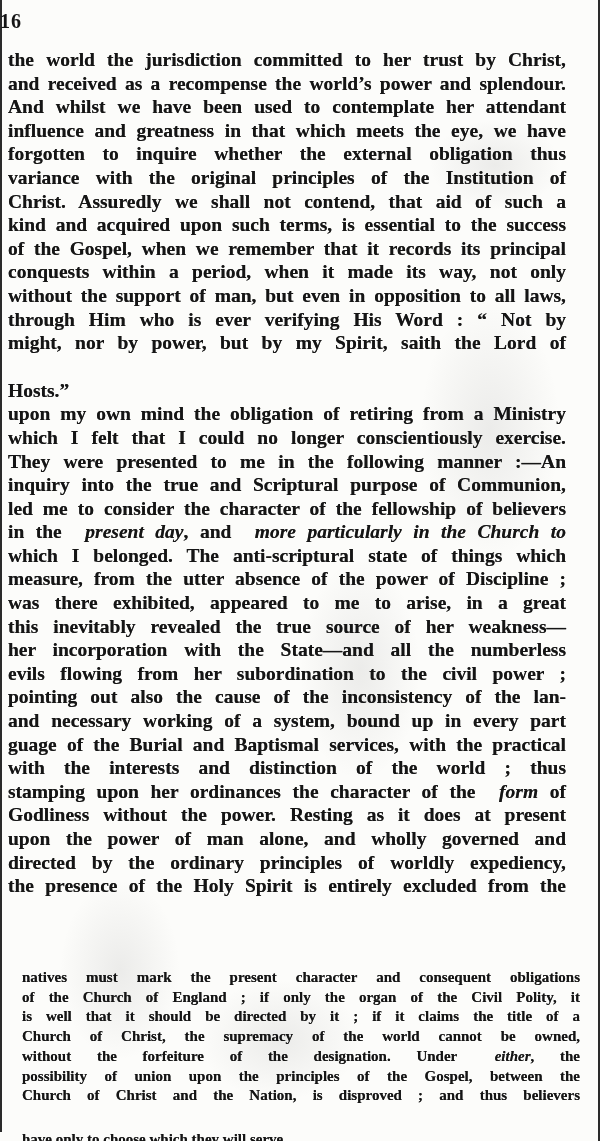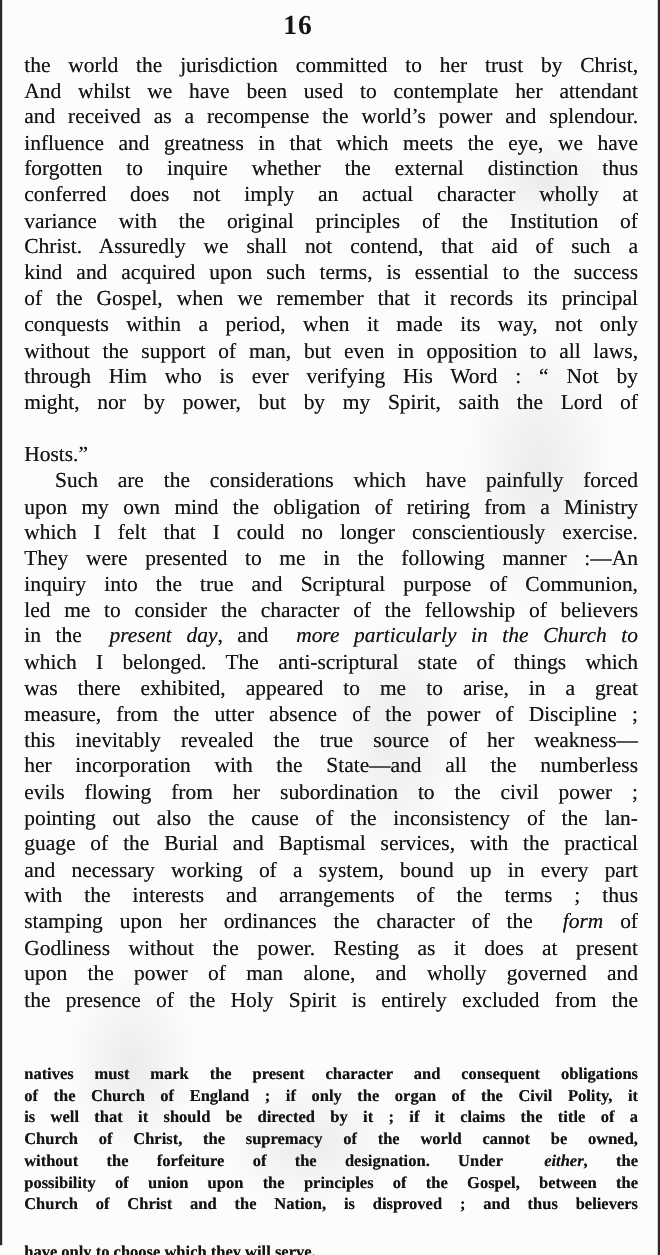--- a/index.html
+++ b/index.html
@@ -20,27 +20,26 @@
     position: absolute; pointer-events: none; border-radius: 50%;
     background: radial-gradient(closest-side, rgba(90,90,90,0.10), rgba(90,90,90,0));
   }
   .smudge.s1 { left: 430px; top: 120px;  width: 130px; height: 90px; }
   .smudge.s2 { left: 420px; top: 300px;  width: 140px; height: 260px; }
   .smudge.s3 { left: 300px; top: 560px;  width: 120px; height: 220px; }
   .smudge.s4 { left: 60px;  top: 880px;  width: 120px; height: 180px; }
   .smudge.s5 { left: 200px; top: 980px;  width: 160px; height: 120px; }
   .page-number {
     position: absolute; top: 10px; left: 0; width: 542px;
-    text-align: center;
-    font-size: 25px; font-weight: bold;
+    font-size: 20px; font-weight: bold;
     letter-spacing: 1px;
   }
   .body-text {
-    position: absolute; top: 48px; left: 22px; width: 558px;
-    font-size: 19.5px; font-weight: normal;
+    position: absolute; top: 48px; left: 8px; width: 558px;
+    font-size: 19.5px; font-weight: bold;
     line-height: 23.6px;
     text-shadow: 0 0 0.5px rgba(20,20,20,0.7);
   }
   .footnote-text {
     position: absolute; top: 968px; left: 22px; width: 558px;
     font-size: 15px; font-weight: bold;
     line-height: 19.7px;
     text-shadow: 0 0 0.4px rgba(20,20,20,0.7);
   }
   .line {
@@ -62,56 +61,55 @@
 <div class="smudge s2"></div>
 <div class="smudge s3"></div>
 <div class="smudge s4"></div>
 <div class="smudge s5"></div>
 
 <div class="page-number">16</div>
 
 <div class="body-text">
     <div class="para">
       <div class="line">the world the jurisdiction committed to her trust by Christ,</div>
+      <div class="line">and received as a recompense the world’s power and splendour.</div>
       <div class="line">And whilst we have been used to contemplate her attendant</div>
-      <div class="line">and received as a recompense the world’s power and splendour.</div>
       <div class="line">influence and greatness in that which meets the eye, we have</div>
-      <div class="line">forgotten to inquire whether the external distinction thus</div>
-      <div class="line">conferred does not imply an actual character wholly at</div>
+      <div class="line">forgotten to inquire whether the external obligation thus</div>
       <div class="line">variance with the original principles of the Institution of</div>
       <div class="line">Christ. Assuredly we shall not contend, that aid of such a</div>
       <div class="line">kind and acquired upon such terms, is essential to the success</div>
       <div class="line">of the Gospel, when we remember that it records its principal</div>
       <div class="line">conquests within a period, when it made its way, not only</div>
       <div class="line">without the support of man, but even in opposition to all laws,</div>
       <div class="line">through Him who is ever verifying His Word : “ Not by</div>
       <div class="line">might, nor by power, but by my Spirit, saith the Lord of</div>
       <div class="line endline">Hosts.”</div>
     </div>
     <div class="para">
-      <div class="line indent">Such are the considerations which have painfully forced</div>
       <div class="line">upon my own mind the obligation of retiring from a Ministry</div>
       <div class="line">which I felt that I could no longer conscientiously exercise.</div>
       <div class="line">They were presented to me in the following manner :—An</div>
       <div class="line">inquiry into the true and Scriptural purpose of Communion,</div>
       <div class="line">led me to consider the character of the fellowship of believers</div>
       <div class="line">in the <i>present day</i>, and <i>more particularly in the Church to</i></div>
       <div class="line">which I belonged. The anti-scriptural state of things which</div>
+      <div class="line">measure, from the utter absence of the power of Discipline ;</div>
       <div class="line">was there exhibited, appeared to me to arise, in a great</div>
-      <div class="line">measure, from the utter absence of the power of Discipline ;</div>
       <div class="line">this inevitably revealed the true source of her weakness—</div>
       <div class="line">her incorporation with the State—and all the numberless</div>
       <div class="line">evils flowing from her subordination to the civil power ;</div>
       <div class="line">pointing out also the cause of the inconsistency of the lan-</div>
+      <div class="line">and necessary working of a system, bound up in every part</div>
       <div class="line">guage of the Burial and Baptismal services, with the practical</div>
-      <div class="line">and necessary working of a system, bound up in every part</div>
-      <div class="line">with the interests and arrangements of the terms ; thus</div>
+      <div class="line">with the interests and distinction of the world ; thus</div>
       <div class="line">stamping upon her ordinances the character of the <i>form</i> of</div>
       <div class="line">Godliness without the power. Resting as it does at present</div>
       <div class="line">upon the power of man alone, and wholly governed and</div>
+      <div class="line">directed by the ordinary principles of worldly expediency,</div>
       <div class="line">the presence of the Holy Spirit is entirely excluded from the</div>
     </div>
   </div>
 
 <div class="footnote-text">
     <div class="para">
       <div class="line">natives must mark the present character and consequent obligations</div>
       <div class="line">of the Church of England ; if only the organ of the Civil Polity, it</div>
       <div class="line">is well that it should be directed by it ; if it claims the title of a</div>
       <div class="line">Church of Christ, the supremacy of the world cannot be owned,</div>

